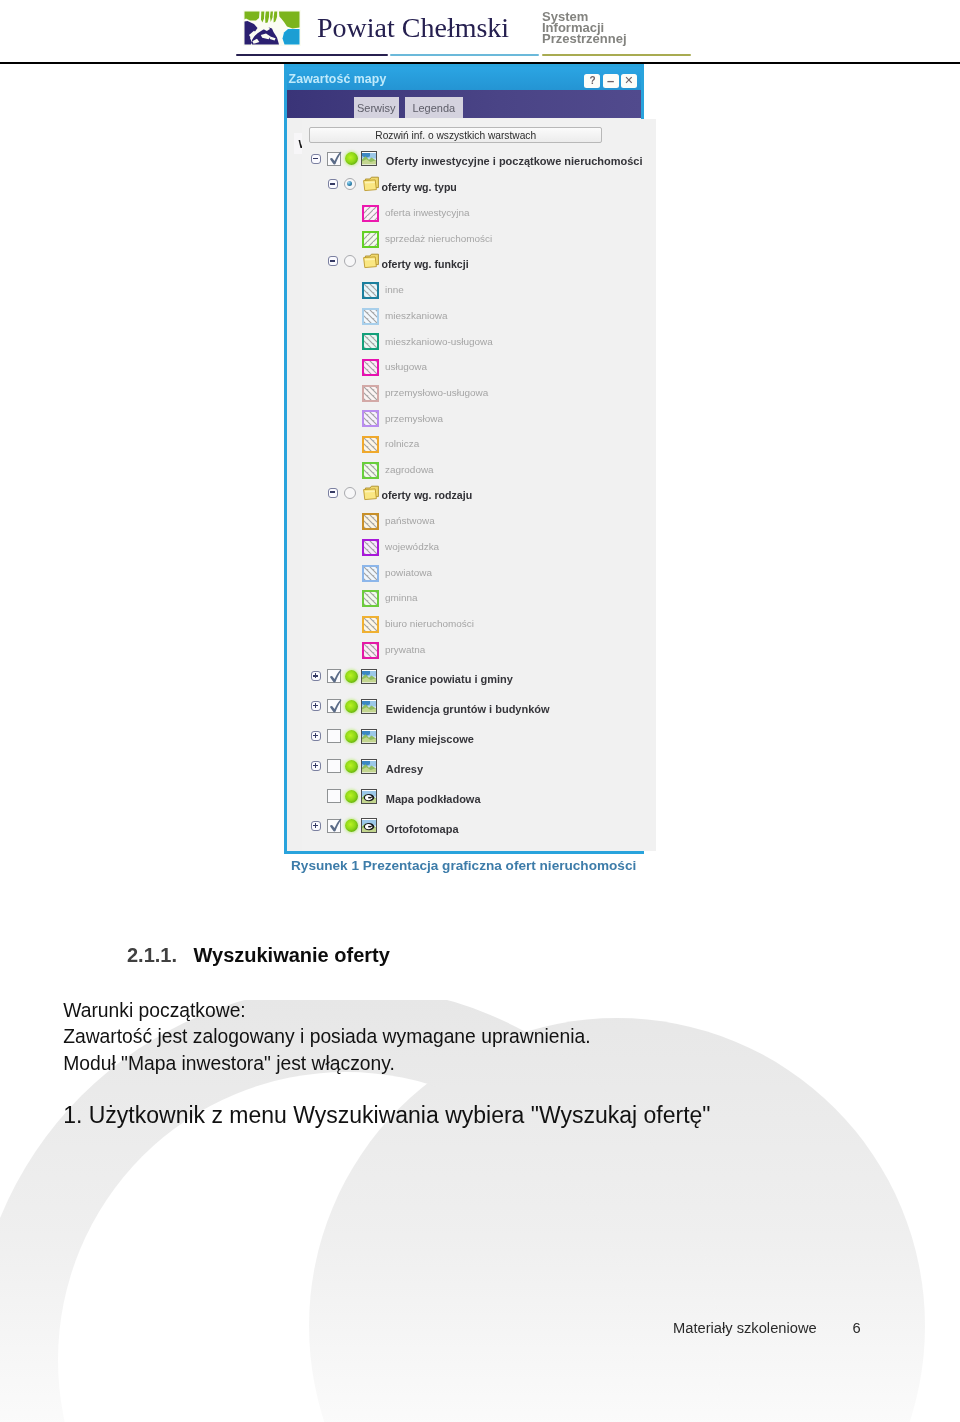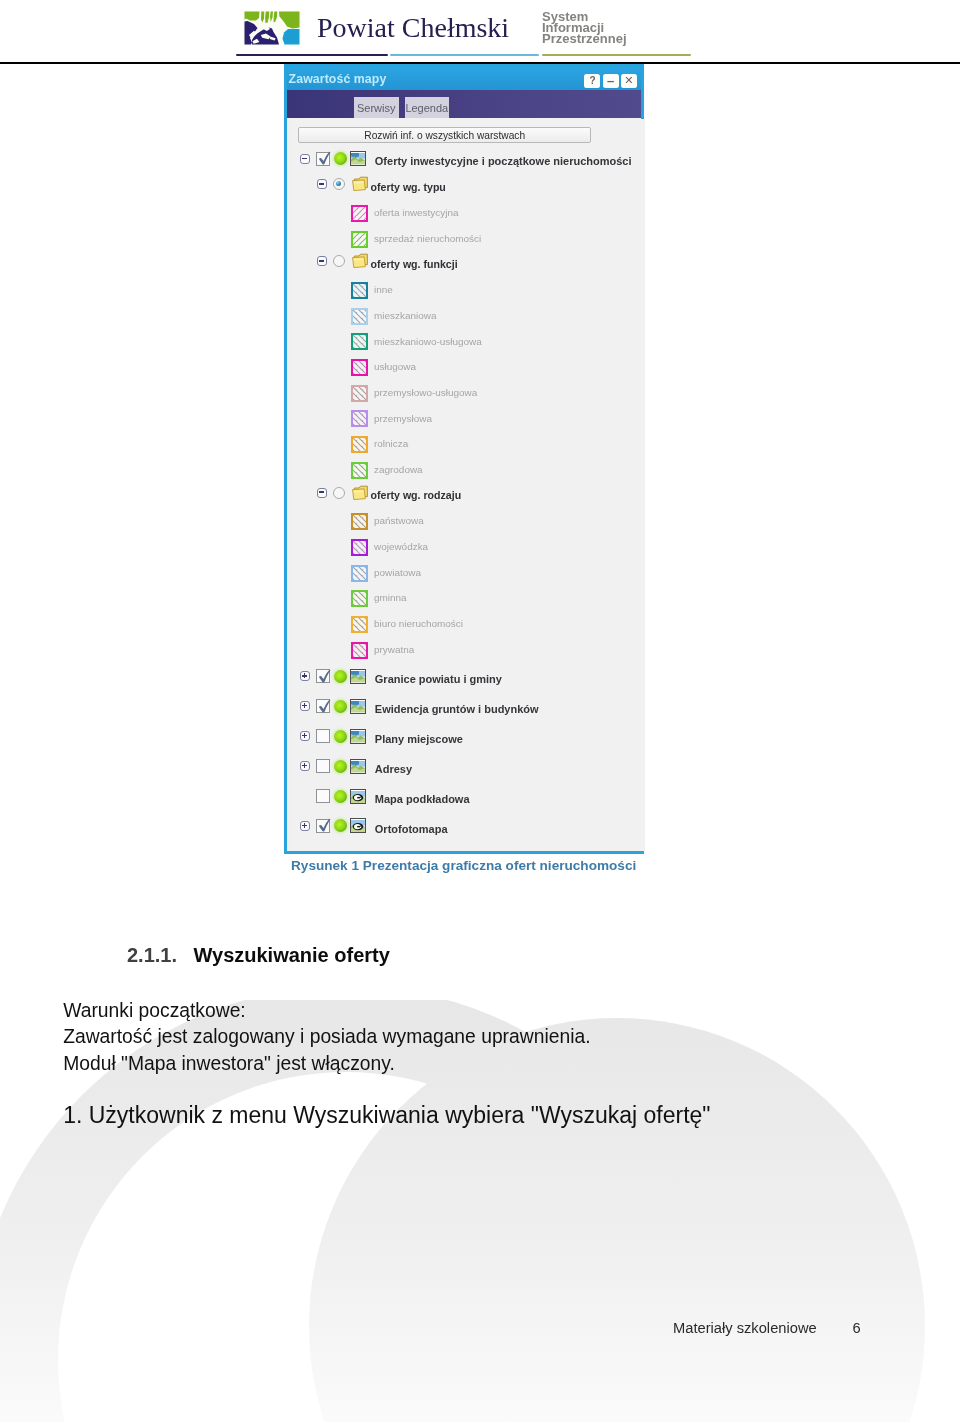--- a/index.html
+++ b/index.html
@@ -37,21 +37,21 @@
           line-height:1;}
   .winbtn[data-name="close-button"]{font-size:11px;font-weight:normal;}
   .winbtn[data-name="minimize-button"]{font-size:13px;}
   .tabstrip{position:absolute;left:0;top:22.6px;width:354px;height:28.9px;
             background:linear-gradient(90deg,#3a3478 0%,#4a4486 60%,#514a8d 100%);}
   .tab{position:absolute;top:7.5px;height:21.4px;box-sizing:border-box;
        display:flex;align-items:center;justify-content:center;
        font-size:11px;color:#3a3a3a;}
   .tab.active{background:#f7f6f8;color:#161616;font-weight:bold;height:21.4px;margin-top:36px;}
   .tab.inactive{background:#d4d2de;color:#5d5d68;}
-  .content{position:absolute;left:4px;top:51.5px;width:354px;height:732px;background:#f1f1f1;}
+  .content{position:absolute;left:15px;top:51.5px;width:354px;height:732px;background:#f1f1f1;}
   .expandbtn{position:absolute;left:7.2px;top:8.3px;width:293px;height:16.6px;
              background:linear-gradient(#fbfbfb,#ececec);border:1px solid #b8b8b8;
              border-radius:2px;box-sizing:border-box;font-size:10.2px;color:#2c2c2c;
              display:flex;align-items:center;justify-content:center;}
   .row{position:absolute;left:0;height:25px;display:flex;align-items:center;}
   .row > .sw{position:relative;top:2.4px;}
   .row > .cb,.row > .dot,.row > .licon,.row > .tog,.row > .rad,.row > .ficon{position:relative;top:-1.1px;}
   .lbl{font-size:9.95px;color:#2d2d2d;white-space:nowrap;position:relative;top:1.6px;}
   .lbl.b{font-weight:bold;color:#35353a;font-size:11px;}
   .lbl.b.i1{font-size:10.6px;color:#303035;}
@@ -155,21 +155,21 @@
   <div class="ttl" data-name="window-title">Zawartość mapy</div>
   <div class="winbtns" data-name="window-buttons">
    <div class="winbtn" data-name="help-button">?</div>
    <div class="winbtn" data-name="minimize-button">–</div>
    <div class="winbtn" data-name="close-button">✕</div>
   </div>
  </div>
  <div class="tabstrip" data-name="panel-tabstrip">
   <div class="tab active" style="left:6.7px;width:54.6px" data-name="tab-warstwy">Warstwy</div>
   <div class="tab inactive" style="left:66.5px;width:45.5px" data-name="tab-serwisy">Serwisy</div>
-  <div class="tab inactive" style="left:117.8px;width:44px" data-name="tab-legenda">Legenda</div>
+  <div class="tab inactive" style="left:117.8px;width:58px" data-name="tab-legenda">Legenda</div>
  </div>
  <div class="content" data-name="layers-tree-panel">
   <div class="expandbtn" data-name="expand-all-layers-button">Rozwiń inf. o wszystkich warstwach</div>
   <div class="row" style="left:9px;top:28.8px" data-name="layer-tree-row">
    <div class="tog minus" data-name="tree-toggle-minus-icon"></div>
    <span style="width:6px;flex:0 0 auto" data-name="row-spacer"></span>
    <div class="cb" data-name="layer-visibility-checkbox">
             <svg width="14" height="16" viewBox="0 0 14 16" data-name="check-mark-icon">
               <path d="M1.2 8.6 C2.4 7.6 3.2 8.0 4.3 9.4 L5.6 11.0 C7.2 7.4 8.8 4.6 11.2 2.0 C11.9 1.4 12.6 1.8 12.1 2.8 C9.8 6.4 7.9 10.1 6.6 13.8 C6.2 14.8 5.1 14.9 4.4 13.9 L1.4 9.8 C1.0 9.3 0.9 8.9 1.2 8.6 Z" fill="#5a6b87"></path>
             </svg>

